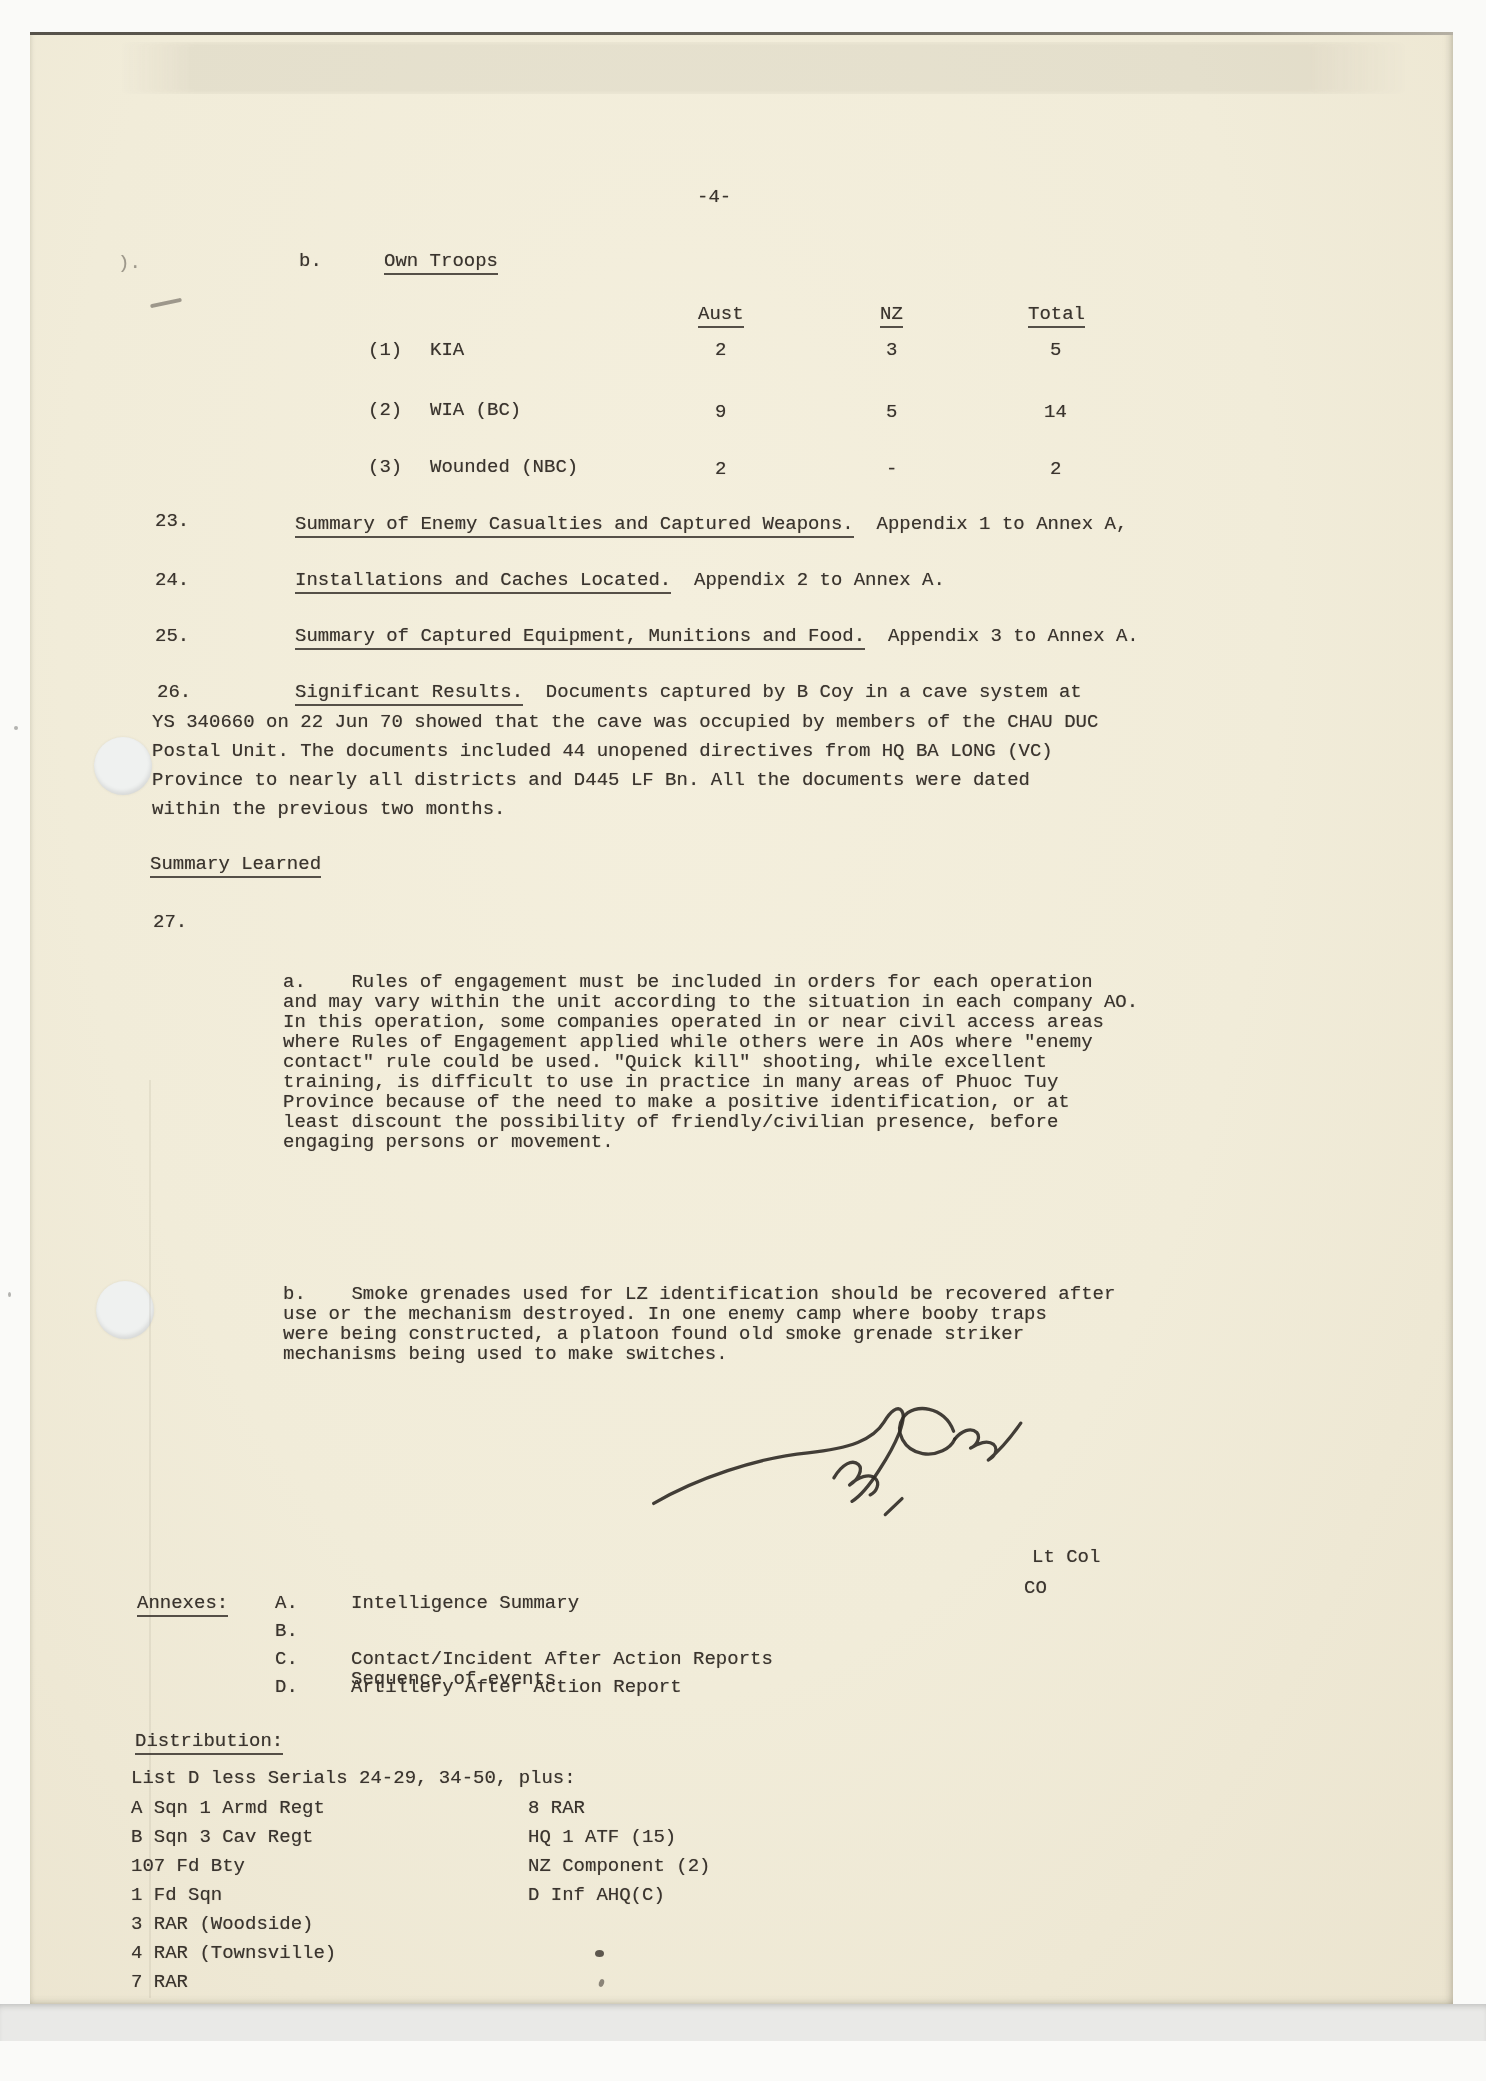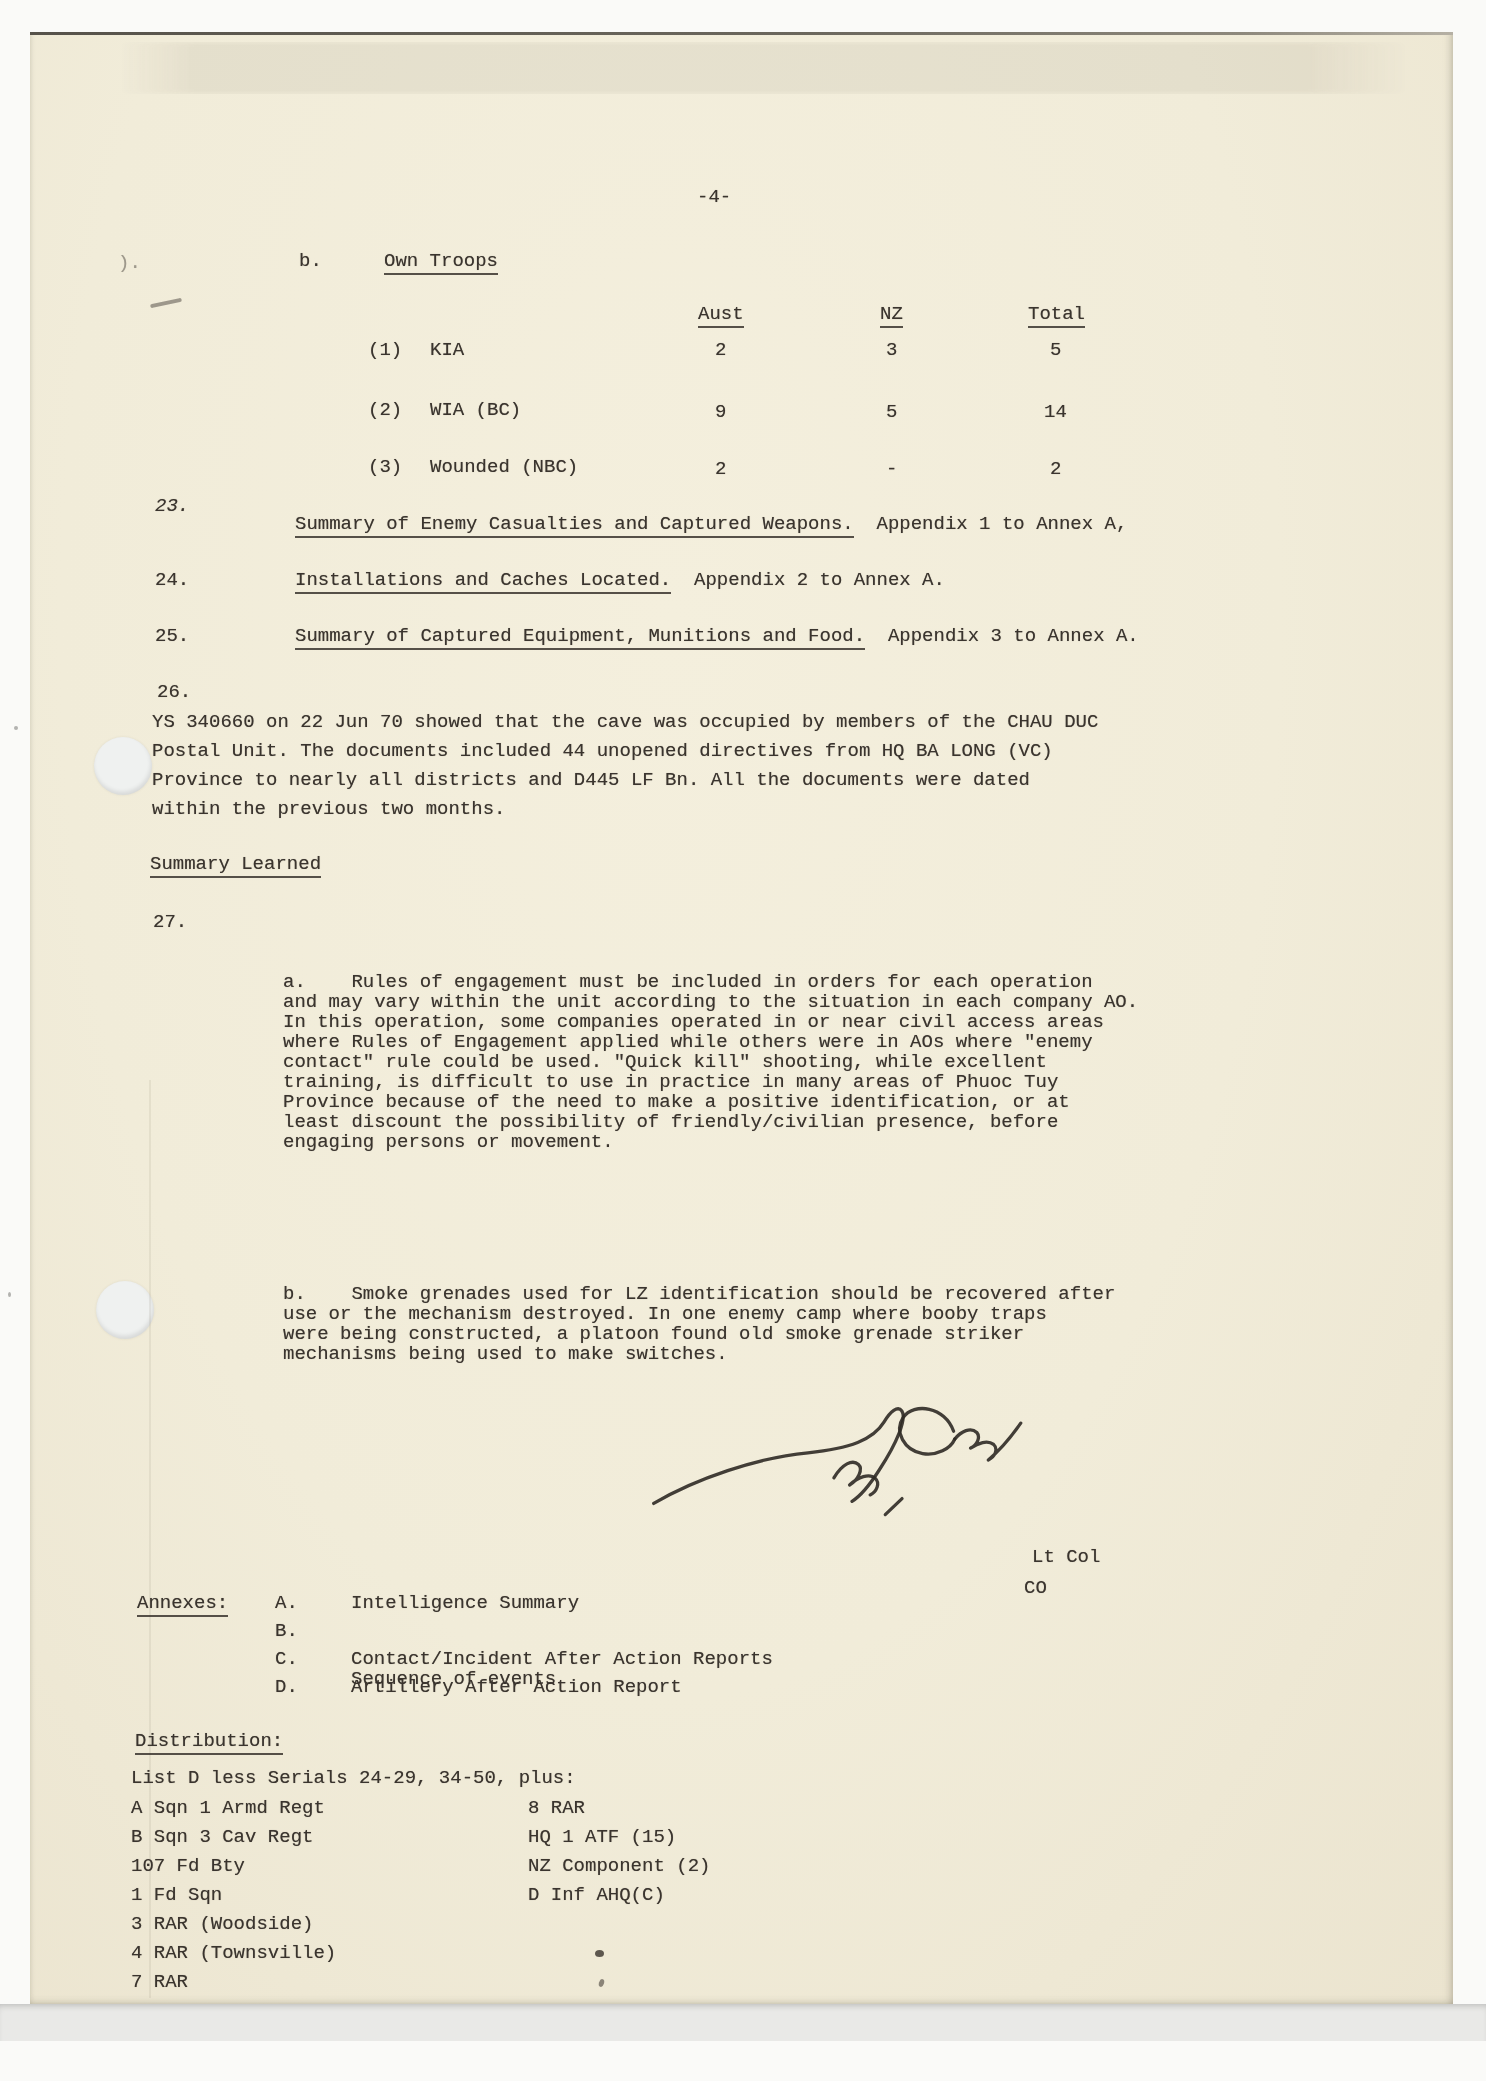--- a/index.html
+++ b/index.html
@@ -76,30 +76,31 @@
   <div class="tw pre" style="left:715px;top:398px;">9</div>
   <div class="tw pre" style="left:886px;top:398px;">5</div>
   <div class="tw pre" style="left:1044px;top:398px;">14</div>
 
   <div class="tw pre" style="left:368px;top:453px;">(3)</div>
   <div class="tw pre" style="left:430px;top:453px;">Wounded (NBC)</div>
   <div class="tw pre" style="left:715px;top:455px;">2</div>
   <div class="tw pre" style="left:886px;top:455px;">-</div>
   <div class="tw pre" style="left:1050px;top:455px;">2</div>
 
-  <div class="tw pre" style="left:155px;top:492px;font-style:italic;">23.</div>
+  <div class="tw pre" style="left:155px;top:507px;">23.</div>
   <div class="tw pre" style="left:295px;top:510px;"><span class="ul">Summary of Enemy Casualties and Captured Weapons.</span><span>  Appendix 1 to Annex A,</span></div>
 
   <div class="tw pre" style="left:155px;top:566px;">24.</div>
   <div class="tw pre" style="left:295px;top:566px;"><span class="ul">Installations and Caches Located.</span><span>  Appendix 2 to Annex A.</span></div>
 
   <div class="tw pre" style="left:155px;top:622px;">25.</div>
   <div class="tw pre" style="left:295px;top:622px;"><span class="ul">Summary of Captured Equipment, Munitions and Food.</span><span>  Appendix 3 to Annex A.</span></div>
 
   <div class="tw pre" style="left:157px;top:678px;">26.</div>
+  <div class="tw pre" style="left:295px;top:678px;"><span class="ul">Significant Results.</span><span>  Documents captured by B Coy in a cave system at</span></div>
   <div class="tw preline" style="left:152px;top:708px;">YS 340660 on 22 Jun 70 showed that the cave was occupied by members of the CHAU DUC
 Postal Unit. The documents included 44 unopened directives from HQ BA LONG (VC)
 Province to nearly all districts and D445 LF Bn. All the documents were dated
 within the previous two months.</div>
 
   <div class="tw pre" style="left:150px;top:850px;"><span class="ul">Summary Learned</span></div>
   <div class="tw pre" style="left:153px;top:908px;">27.</div>
 
   <div class="tw prewrap lh30" style="left:283px;top:972px;width:900px;">a.    Rules of engagement must be included in orders for each operation
 and may vary within the unit according to the situation in each company AO.

